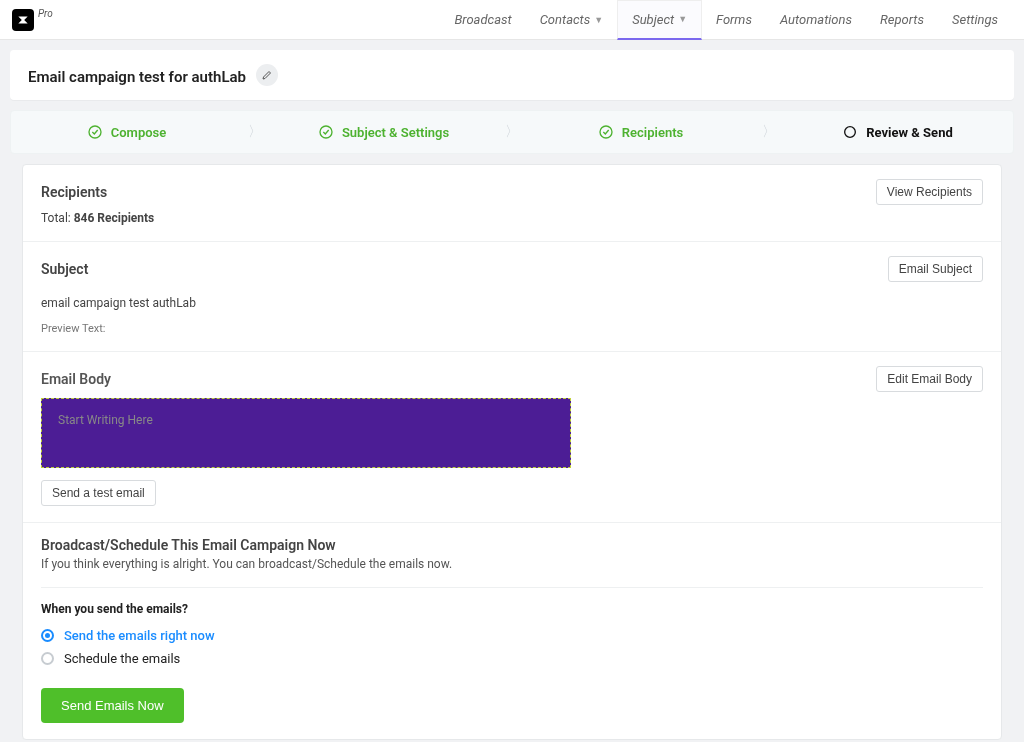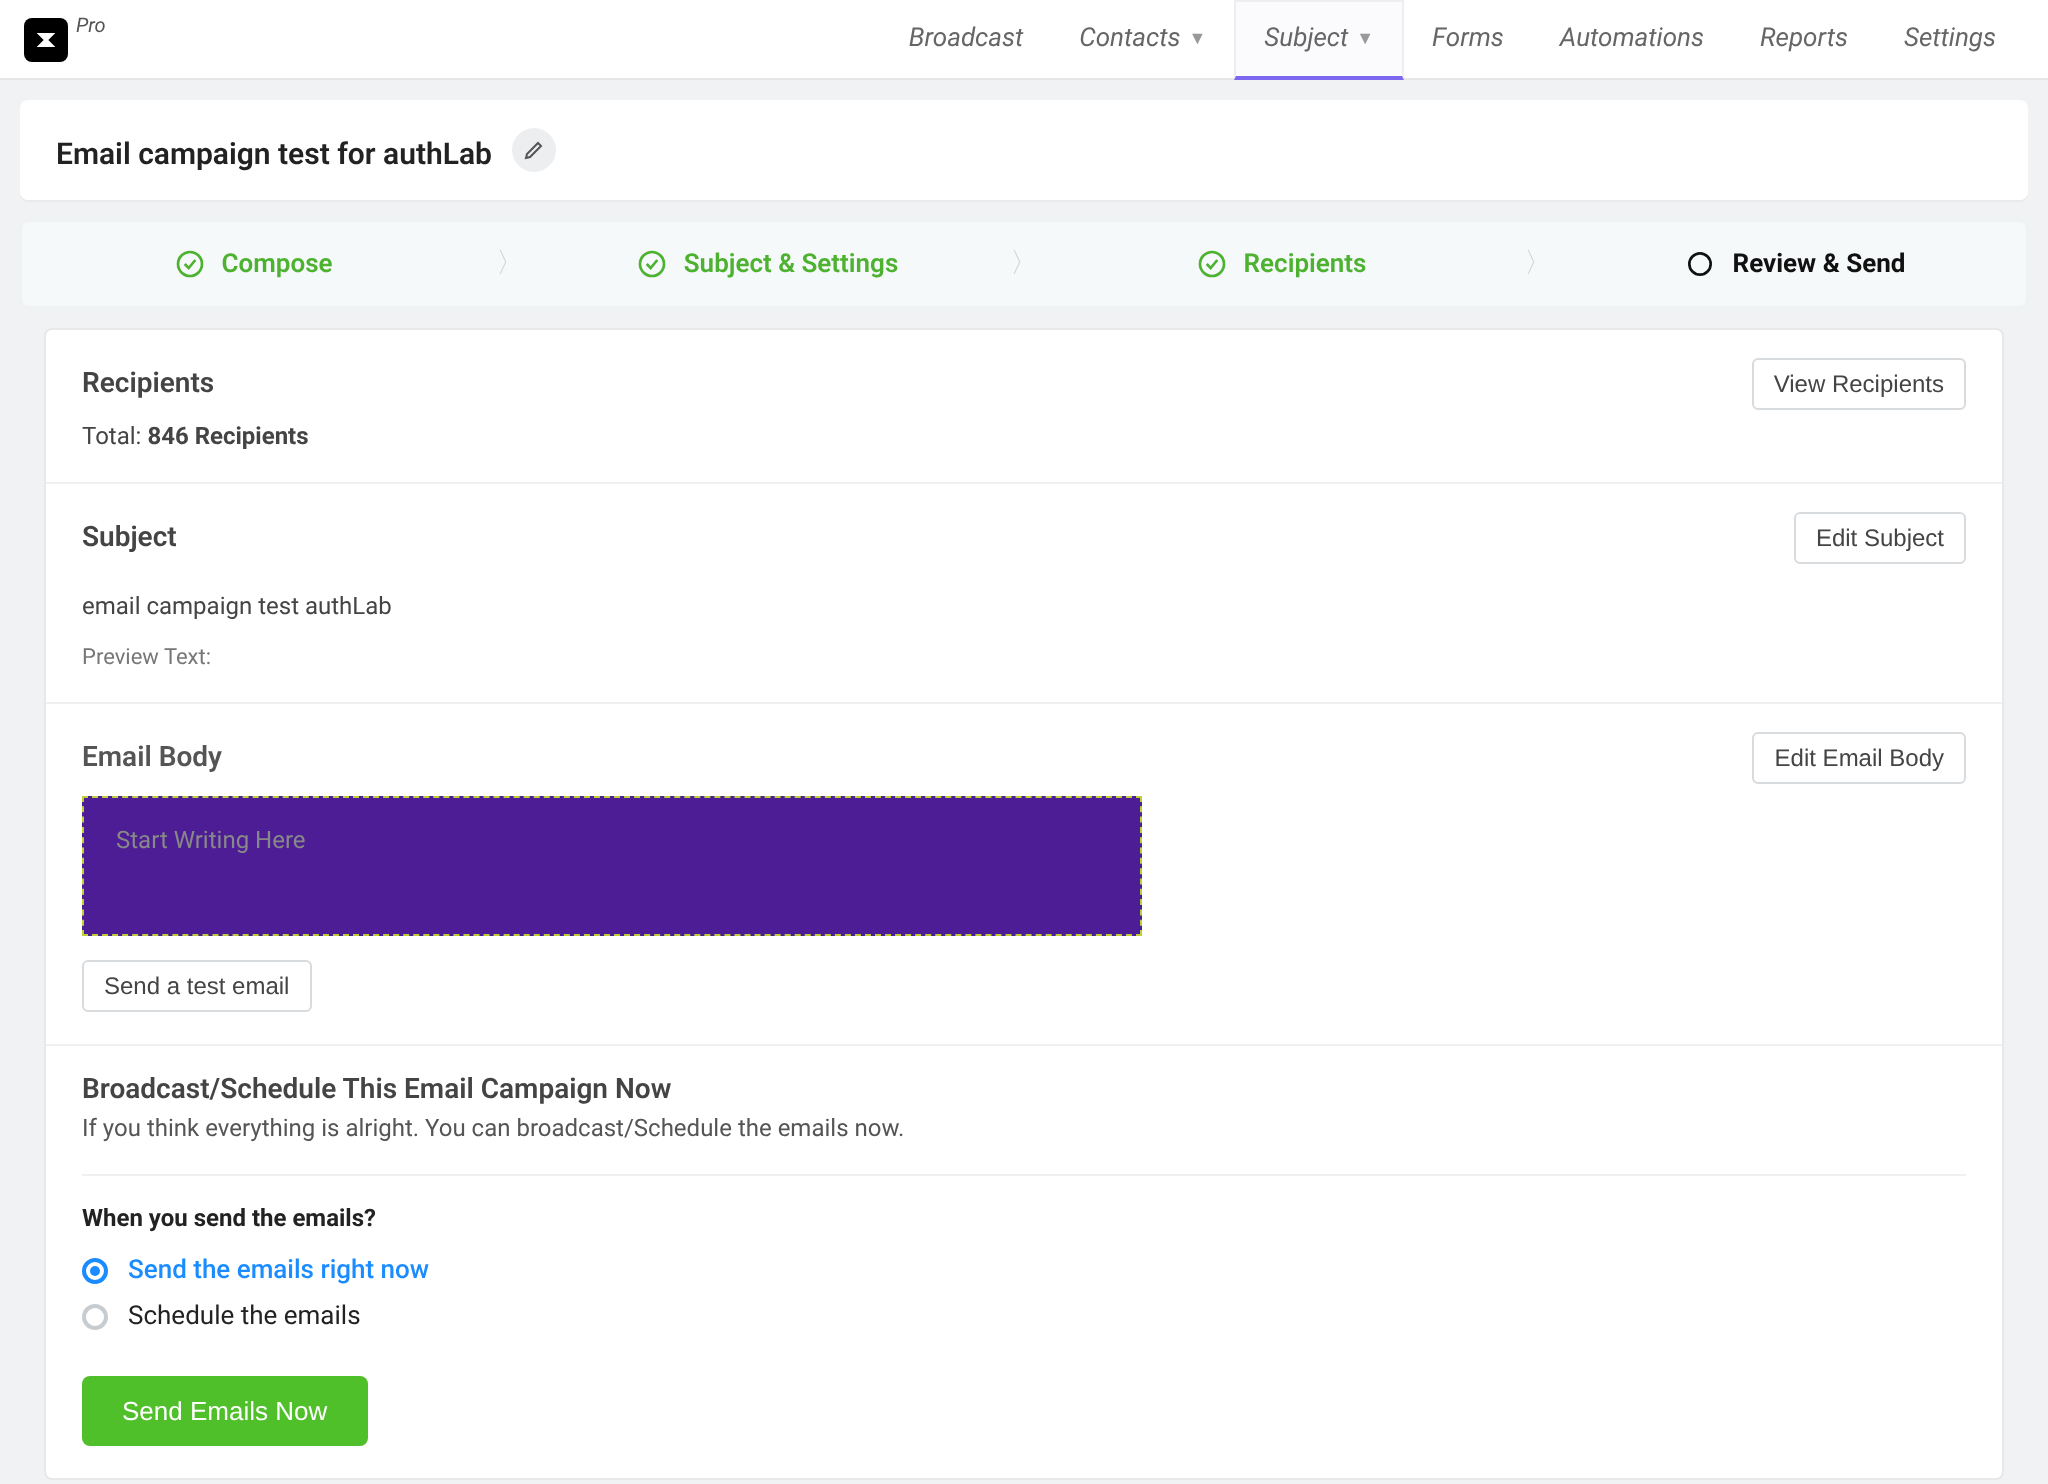--- a/index.html
+++ b/index.html
@@ -199,21 +199,21 @@
         <button class="btn-outline">View Recipients</button>
       </div>
       <div class="kv">
         <span>Total: </span><strong>846 Recipients</strong>
       </div>
     </div>
 
     <div class="section">
       <div class="sec-head">
         <div class="sec-title big">Subject</div>
-        <button class="btn-outline">Edit Subject</button>
+        <button class="btn-outline">Email Subject</button>
       </div>
       <div class="subject-line">email campaign test authLab</div>
       <div class="preview-label">Preview Text:</div>
     </div>
 
     <div class="section">
       <div class="sec-head">
         <div class="sec-title">Email Body</div>
         <button class="btn-outline">Edit Email Body</button>
       </div>

